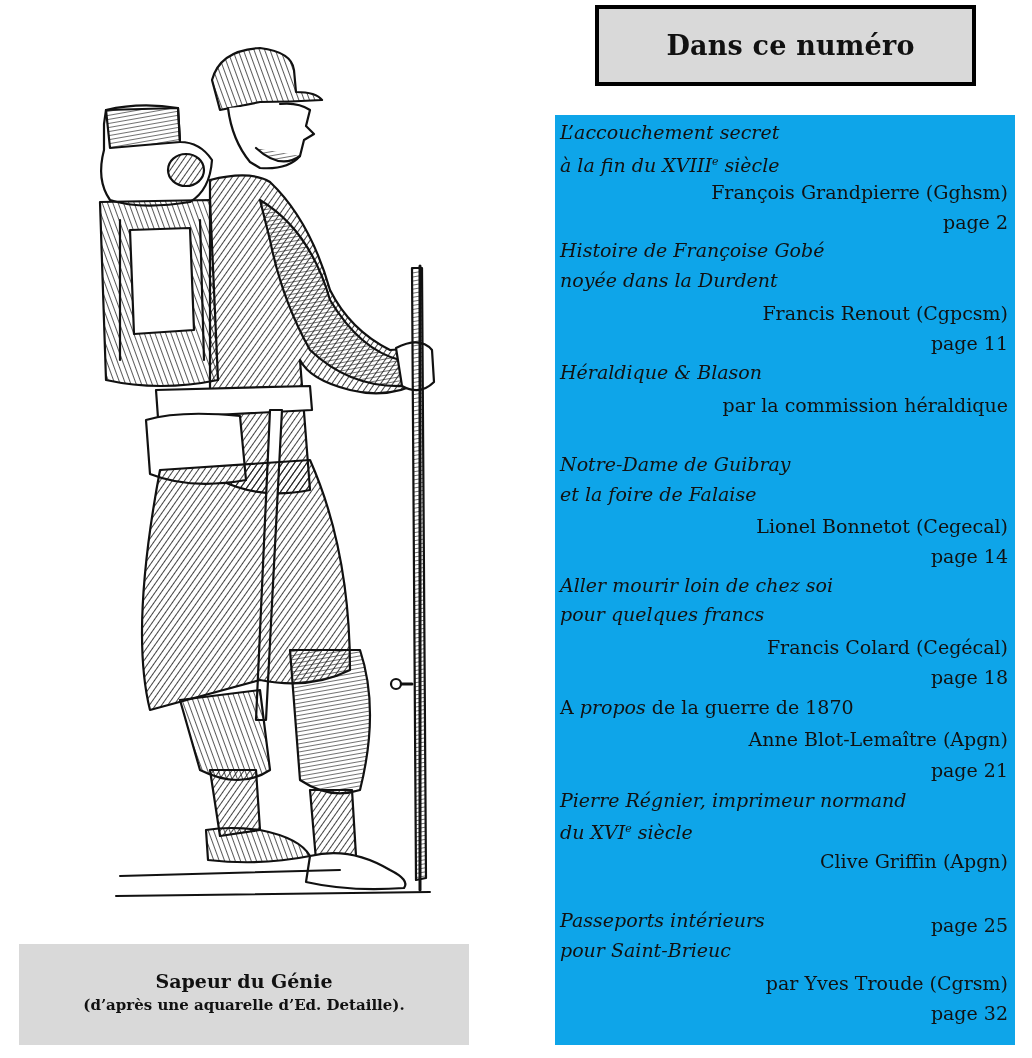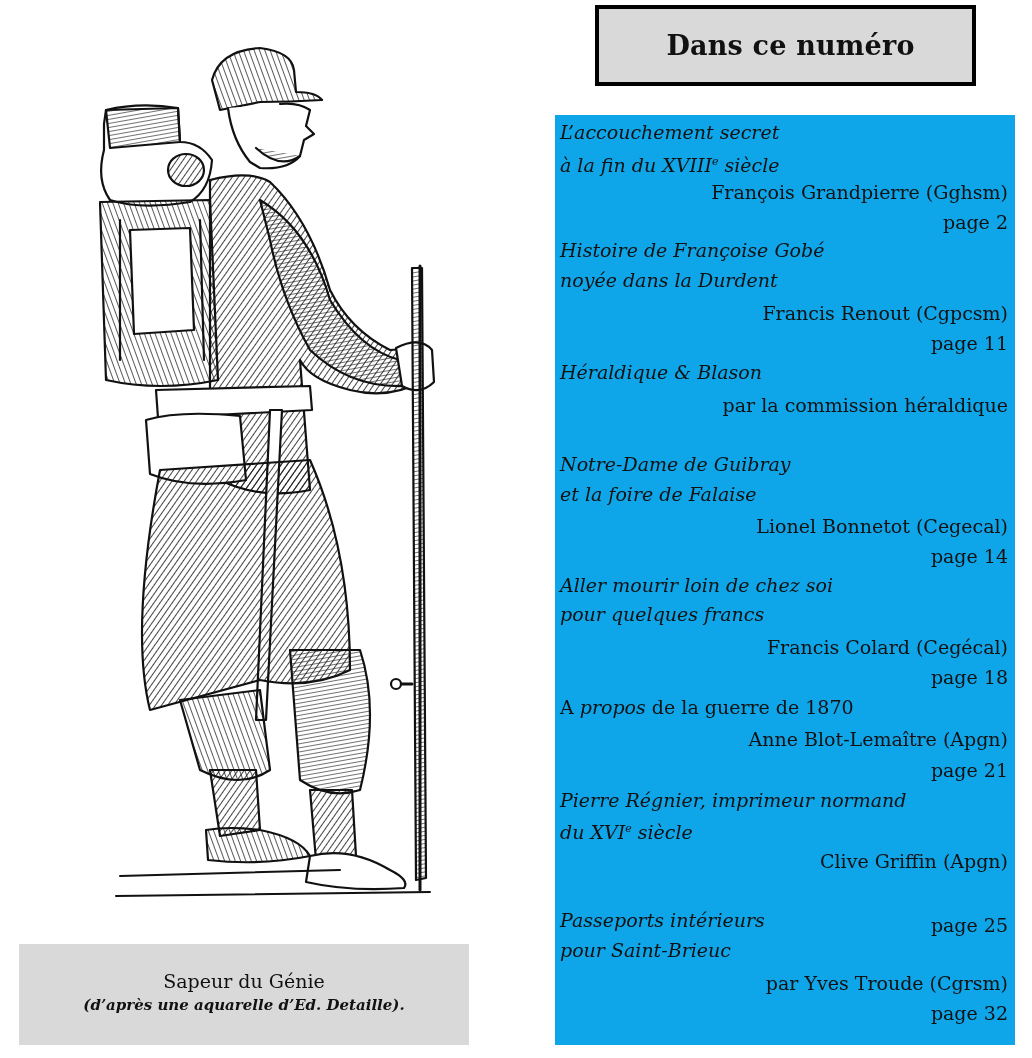--- a/index.html
+++ b/index.html
@@ -3,22 +3,22 @@
 <meta charset="utf-8">
 <style>
   html, body { margin: 0; padding: 0; background: #ffffff; }
   body { width: 1032px; height: 1058px; position: relative; overflow: hidden;
          font-family: "DejaVu Serif", "Liberation Serif", serif; color: #111; }
 
   .illustration { position: absolute; left: 60px; top: 30px; width: 460px; height: 910px; }
 
   .caption-box { position: absolute; left: 19px; top: 944px; width: 450px; height: 101px;
                  background: #d9d9d9; text-align: center; box-sizing: border-box; padding-top: 24px; }
-  .caption-title { font-family: "DejaVu Serif", serif; font-weight: normal; font-size: 19px; line-height: 26px; }
-  .caption-sub { font-family: "DejaVu Serif", serif; font-weight: bold; font-style: italic; font-size: 15px; line-height: 22px; }
+  .caption-title { font-family: "DejaVu Serif", serif; font-weight: bold; font-size: 19px; line-height: 26px; }
+  .caption-sub { font-family: "DejaVu Serif", serif; font-weight: bold; font-size: 15px; line-height: 22px; }
 
   .header-box { position: absolute; left: 595px; top: 5px; width: 381px; height: 81px; box-sizing: border-box;
                 border: 4px solid #000; background: #d9d9d9; display: flex; align-items: center; justify-content: center; padding-left: 10px; }
   .header-title { font-family: "DejaVu Serif", serif; font-weight: bold; font-size: 27px; letter-spacing: 0.2px; }
 
   .toc-box { position: absolute; left: 555px; top: 115px; width: 460px; height: 930px; background: #0ea5e9; }
   .toc-line { position: absolute; left: 5px; right: 7px; font-size: 19px; line-height: 30px; white-space: nowrap;
               font-family: "DejaVu Serif", serif; }
   .toc-line.title { font-style: italic; text-align: left; }
   .toc-line.author { text-align: right; }

